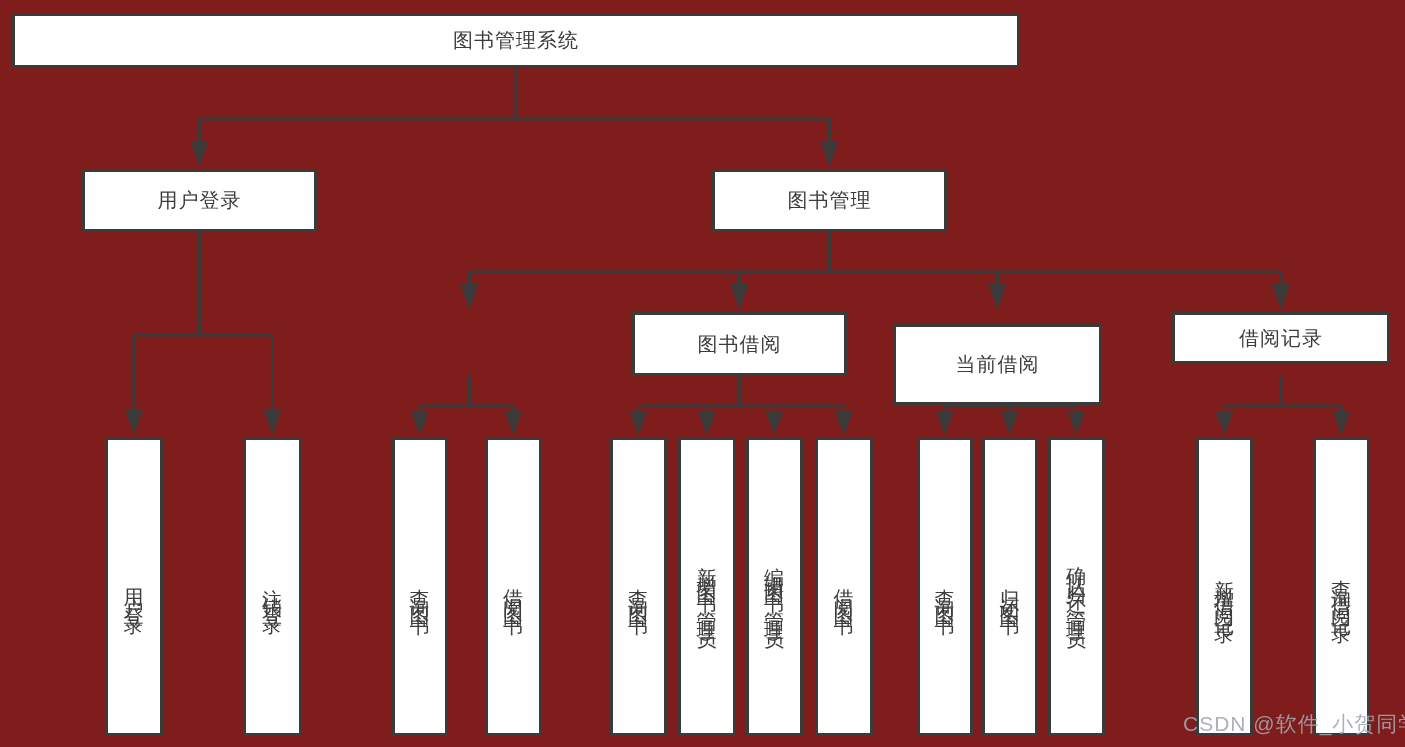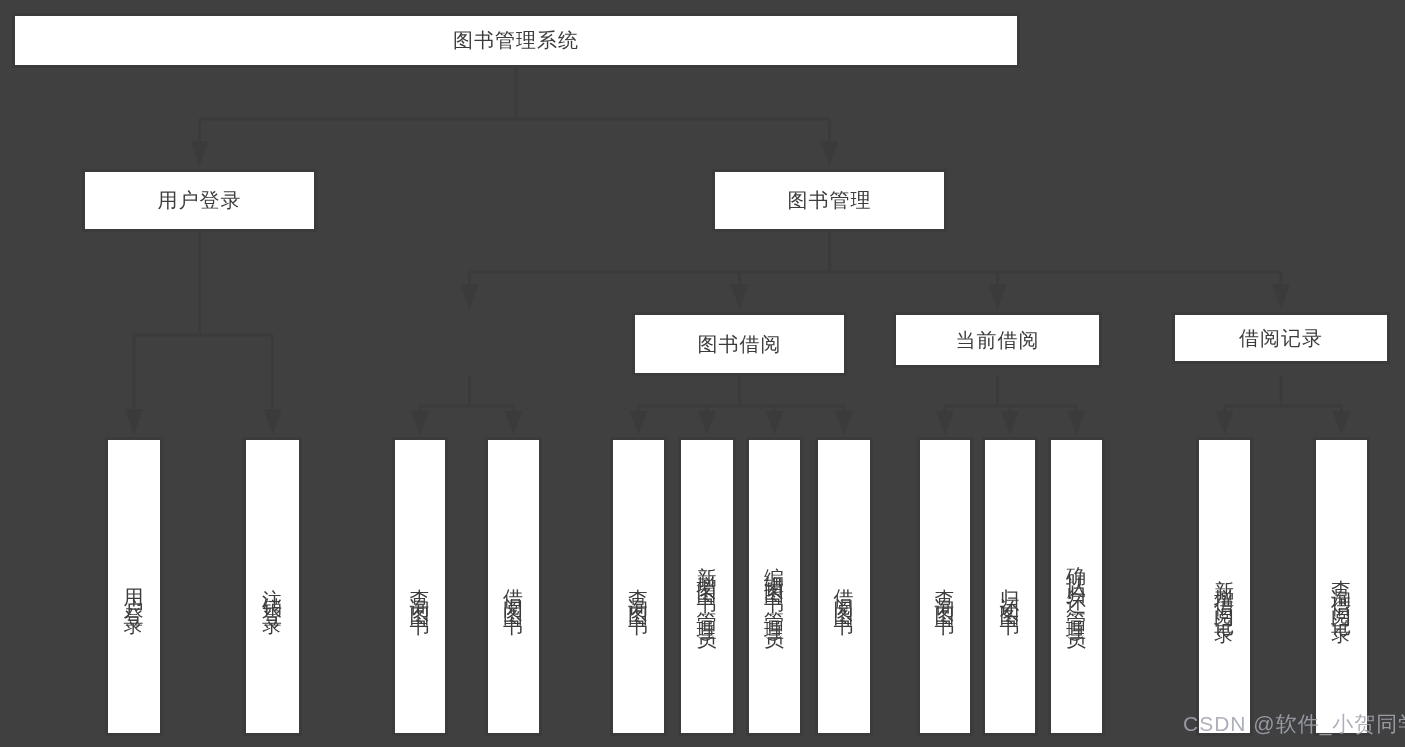--- a/index.html
+++ b/index.html
@@ -1,19 +1,19 @@
 <!DOCTYPE html>
 <html><head>
 <meta charset="utf-8">
 <style>
   html,body{margin:0;padding:0;background:#ffffff;}
   .canvas{
     position:relative;
     width:1405px;height:747px;
-    background:#404040;
+    background:#7f1d1d;
     font-family:"Liberation Sans","DejaVu Sans",sans-serif;
     overflow:hidden;
   }
   .connectors{position:absolute;left:0;top:0;width:1405px;height:747px;z-index:1;}
   .node{
     position:absolute;
     background:#ffffff;
     border:3px solid #3b3b3b;
     box-sizing:border-box;
     display:flex;align-items:center;justify-content:center;
@@ -92,21 +92,21 @@
   <div class="node" style="left:82px;top:169px;width:235px;height:63px;">
     <span>用户登录</span>
   </div>
   <div class="node" style="left:712px;top:169px;width:235px;height:63px;">
     <span>图书管理</span>
   </div>
 
   <div class="node" style="left:632px;top:312px;width:215px;height:64px;justify-content:center;">
     <span>图书借阅</span>
   </div>
-  <div class="node" style="left:893px;top:312px;width:209px;height:56px;">
+  <div class="node" style="left:893px;top:324px;width:209px;height:81px;">
     <span>当前借阅</span>
   </div>
   <div class="node" style="left:1172px;top:312px;width:218px;height:52px;">
     <span>借阅记录</span>
   </div>
 
   <div class="node leaf" style="left:105px;top:437px;width:58px;height:299px;">
     <span>用户登录</span>
   </div>
   <div class="node leaf" style="left:243px;top:437px;width:59px;height:299px;">

